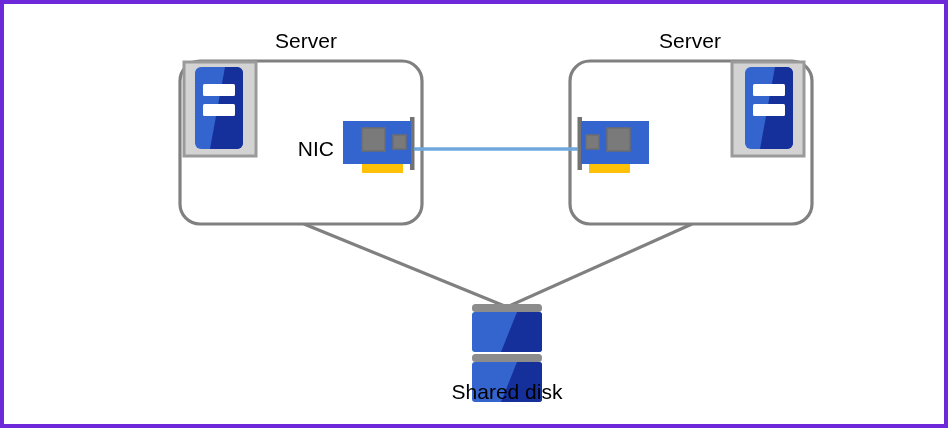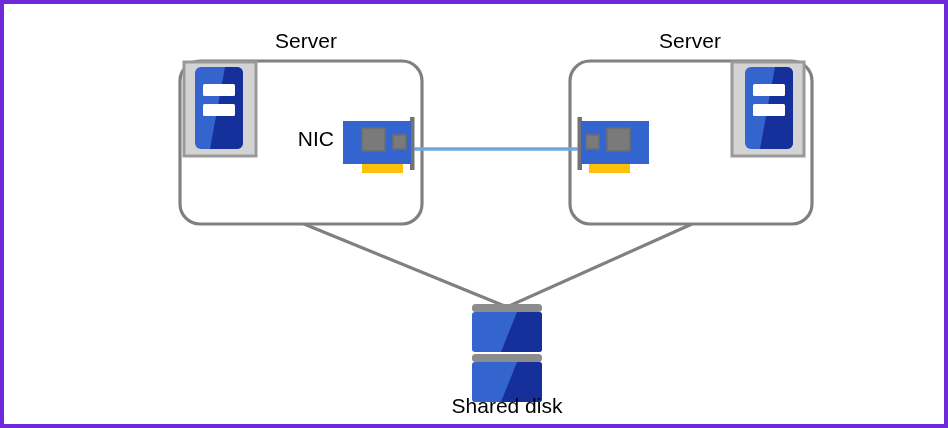--- a/index.html
+++ b/index.html
@@ -28,22 +28,22 @@
     position: absolute;
     color: #000000;
     font-size: 21px;
     line-height: 1;
     white-space: nowrap;
     text-align: center;
     font-family: "Liberation Sans", sans-serif;
   }
   #label-server-left  { left: 182px; top: 26px; width: 240px; }
   #label-server-right { left: 566px; top: 26px; width: 240px; }
-  #label-nic          { left: 250px; top: 124px; width: 80px; text-align: right; }
-  #label-shared-disk  { left: 383px; top: 391px; width: 240px; }
+  #label-nic          { left: 250px; top: 134px; width: 80px; text-align: right; }
+  #label-shared-disk  { left: 383px; top: 377px; width: 240px; }
 </style>
 </head>
 <body>
 
 <div id="canvas">
 
   <svg id="svg-layer" viewBox="0 0 948 428" xmlns="http://www.w3.org/2000/svg">
 
     <defs>
       <clipPath id="clip-tower-left">

